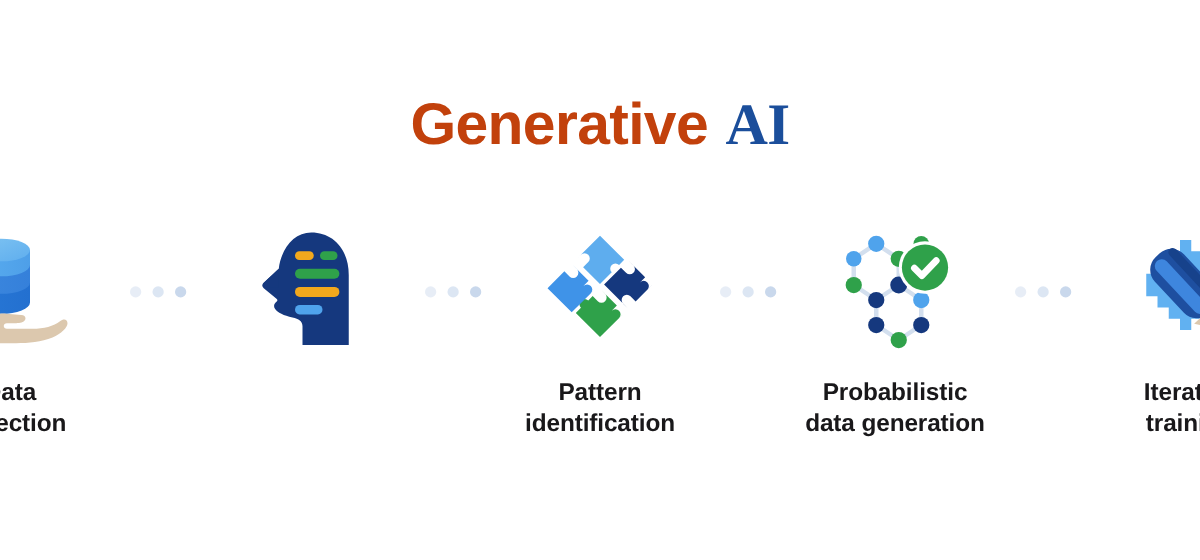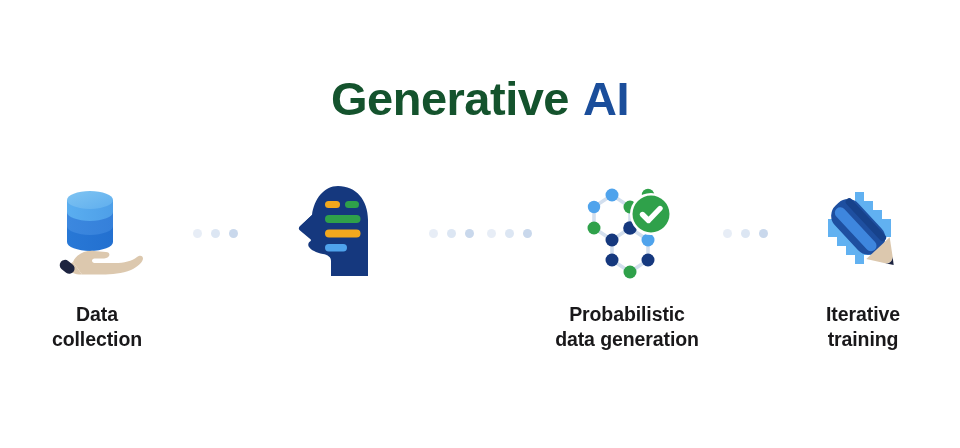--- a/index.html
+++ b/index.html
@@ -32,22 +32,22 @@
     width: 960px;
     text-align: center;
   }
   .title {
     font-size: 47px;
     font-weight: bold;
     letter-spacing: -0.5px;
     line-height: 1.05;
     white-space: nowrap;
   }
-  .title .word-primary { color: #14532d; }
-  .title .word-accent  { color: #1B4E9B; }
+  .title .word-primary { color: #c2410c; }
+  .title .word-accent  { color: #1B4E9B; font-family: Liberation Serif, serif; }
   .title .gap { display: inline-block; width: 14px; }
 
   
   .steps {
     position: absolute;
     top: 178px;
     left: 0;
     width: 960px;
     display: flex;
     flex-direction: row;
@@ -184,20 +184,52 @@
         </svg>
       </div>
     </div>
 
     <div class="connector">
       <span class="dot d1"></span>
       <span class="dot d2"></span>
       <span class="dot d3"></span>
     </div>
 
+    <div class="step">
+      <div class="icon-box">
+        <svg width="110" height="110" viewBox="0 0 110 110" aria-hidden="true">
+          <g transform="translate(55,52) rotate(45) translate(-31,-31)">
+
+            <g transform="translate(32,0)">
+              <path d="M2,2 L25,2 L25,9 a5,5 0 0 1 5,-5 a5,5 0 0 1 5,5 L35,2
+                       L35,25 L28,25 a5,5 0 0 0 -5,5 a5,5 0 0 0 5,5 L35,35
+                       L2,35 L2,12 L9,12 a5,5 0 0 0 5,-5 a5,5 0 0 0 -5,-5 L2,2 Z" fill="#15387E" transform="translate(-2,-2) scale(0.83)"></path>
+            </g>
+
+            <g transform="translate(32,32)">
+              <path d="M2,2 L25,2 L25,9 a5,5 0 0 1 5,-5 a5,5 0 0 1 5,5 L35,2
+                       L35,35 L2,35 L2,28 a5,5 0 0 1 -5,-5 a5,5 0 0 1 5,-5
+                       L2,12 L9,12 a5,5 0 0 0 5,-5 a5,5 0 0 0 -5,-5 L2,2 Z" fill="#2FA14A" transform="translate(-2,-2) scale(0.83)"></path>
+            </g>
+
+            <g transform="translate(0,0)">
+              <path d="M2,2 L35,2 L35,9 a5,5 0 0 0 -5,5 a5,5 0 0 0 5,5 L35,35
+                       L12,35 L12,28 a5,5 0 0 0 -5,-5 a5,5 0 0 0 -5,5 L2,35 Z" fill="#5EADEE" transform="translate(0,0) scale(0.83)"></path>
+            </g>
+
+            <g transform="translate(0,32)">
+              <path d="M2,2 L25,2 L25,9 a5,5 0 0 1 5,-5 a5,5 0 0 1 5,5 L35,2
+                       L35,35 L2,35 L2,12 L9,12 a5,5 0 0 0 5,-5 a5,5 0 0 0 -5,-5 L2,2 Z" fill="#3F93E8" transform="translate(0,0) scale(0.83)"></path>
+            </g>
+          </g>
+        </svg>
+      </div>
+      <div class="step-label">Pattern
+identification</div>
+    </div>
 
     <div class="connector">
       <span class="dot d1"></span>
       <span class="dot d2"></span>
       <span class="dot d3"></span>
     </div>
 
     <div class="step">
       <div class="icon-box">
         <svg width="110" height="110" viewBox="0 0 110 110" aria-hidden="true">

